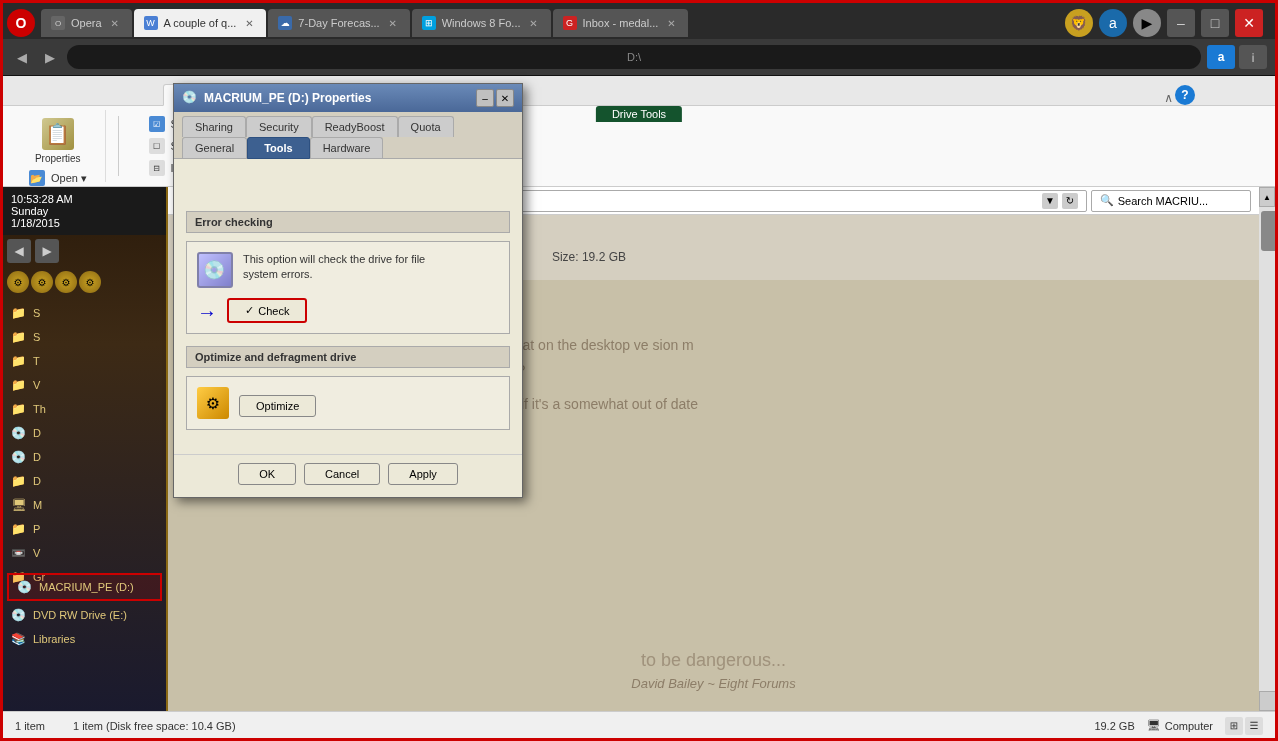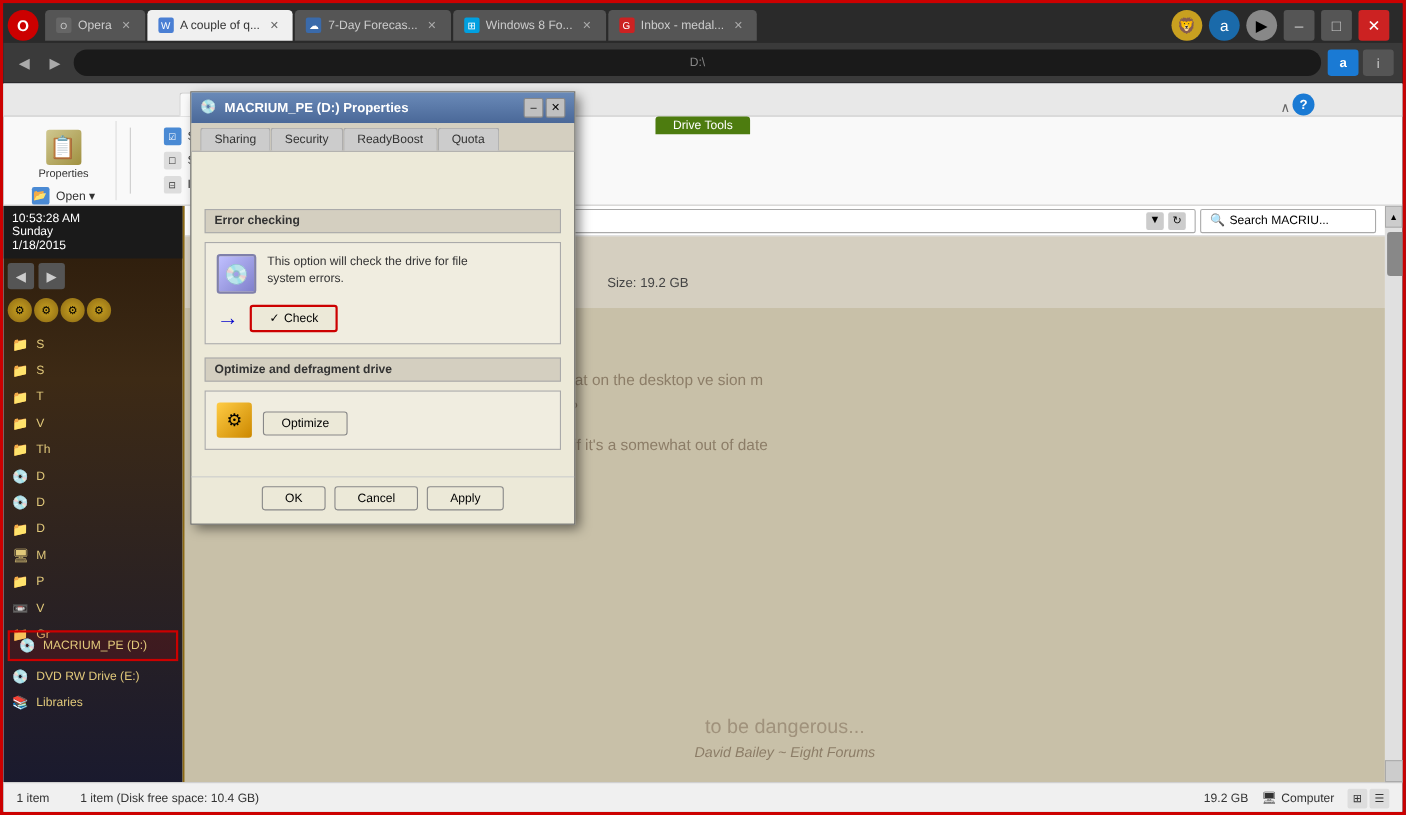--- a/index.html
+++ b/index.html
@@ -168,21 +168,21 @@
       border: 1px solid #ccc;
       border-bottom: 1px solid #f9f9f9;
       margin-bottom: -1px;
     }
 
     .drive-tools-badge {
       position: absolute;
       top: 30px;
       left: 50%;
       transform: translateX(-50%);
-      background: #4d7c0f;
+      background: #14532d;
       color: white;
       padding: 2px 16px;
       font-size: 11px;
       border-radius: 3px 3px 0 0;
       z-index: 5;
     }
 
     .ribbon-content {
       display: flex;
       align-items: center;
@@ -1038,20 +1038,25 @@
         <div class="dialog-ctrl-btn">–</div>
         <div class="dialog-ctrl-btn">✕</div>
       </div>
     </div>
 
     <div class="dialog-tabs">
       <div class="dialog-tab">Sharing</div>
       <div class="dialog-tab">Security</div>
       <div class="dialog-tab">ReadyBoost</div>
       <div class="dialog-tab">Quota</div>
+    </div>
+    <div class="dialog-tabs" style="border-top:none;padding-top:0;margin-top:-1px;">
+      <div class="dialog-tab">General</div>
+      <div class="dialog-tab selected active" style="background:#3d6090;color:white;border-color:#2d5080;padding:4px 16px;font-weight:bold;">Tools</div>
+      <div class="dialog-tab">Hardware</div>
     </div>
 
     <div class="dialog-body">
 
       <div>
         <div class="section-header">Error checking</div>
         <div class="section-content">
           <div class="error-check-content">
             <div class="drive-icon">💿</div>
             <div>

